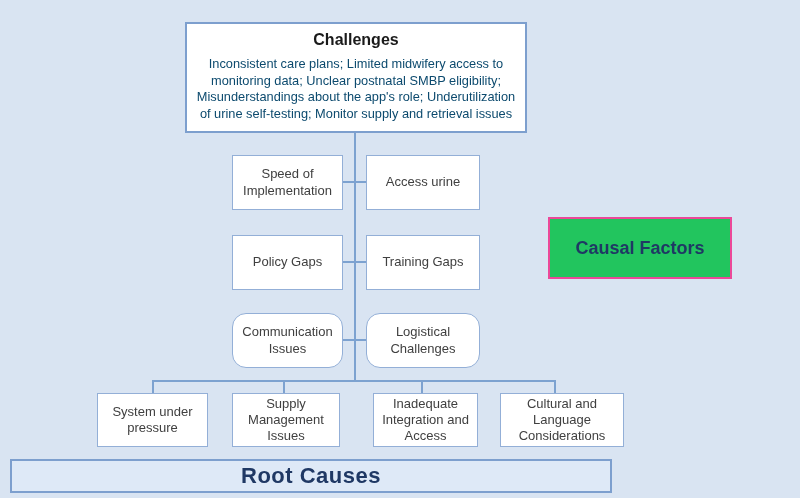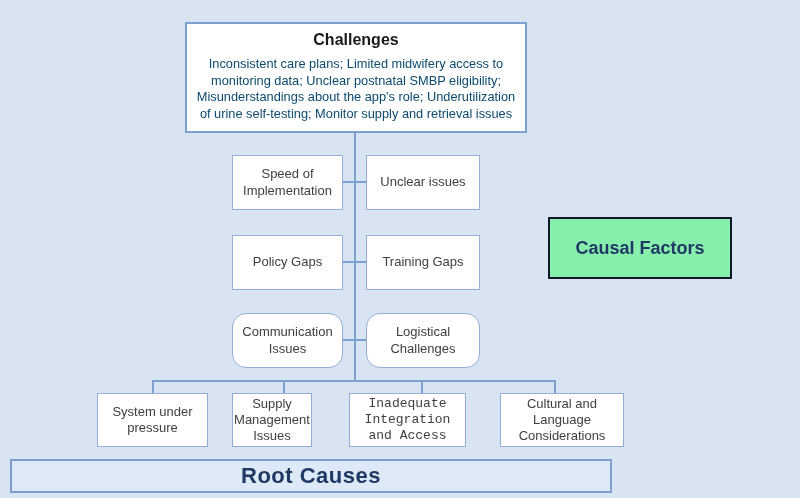--- a/index.html
+++ b/index.html
@@ -41,29 +41,29 @@
   }
 
   .lbox { left: 232px; width: 111px; height: 55px; }
   .rbox { left: 366px; width: 114px; height: 55px; }
   .row0 { top: 155px; }
   .row1 { top: 235px; }
   .row2 { top: 313px; border-radius: 14px; }
 
   .causal {
     left: 548px; top: 217px; width: 184px; height: 62px;
-    background: #86efac;
-    border: 2px solid #0f172a;
+    background: #22c55e;
+    border: 2px solid #ec4899;
     font-size: 18px; font-weight: bold; color: #1f3864;
   }
 
   .bbox { top: 393px; height: 54px; }
   .b0 { left: 97px;  width: 111px; }
-  .b1 { left: 232px; width: 80px; }
-  .b2 { left: 349px; width: 117px; font-family: Liberation Mono, monospace; }
+  .b1 { left: 232px; width: 108px; }
+  .b2 { left: 373px; width: 105px; }
   .b3 { left: 500px; width: 124px; }
 
   .rootband {
     left: 10px; top: 459px; width: 602px; height: 34px;
     background: #dee9f7;
     border: 2px solid #7d9fce;
     font-size: 22px; font-weight: bold; color: #1f3864;
     letter-spacing: 0.5px;
   }
 
@@ -87,21 +87,21 @@
   <div class="line vline" style="left:283px; top:380px; height:13px;"></div>
   <div class="line vline" style="left:421px; top:380px; height:13px;"></div>
   <div class="line vline" style="left:554px; top:380px; height:13px;"></div>
 
   <div class="box challenges">
     <div class="title">Challenges</div>
     <div class="body">Inconsistent care plans; Limited midwifery access to monitoring data; Unclear postnatal SMBP eligibility; Misunderstandings about the app's role; Underutilization of urine self-testing; Monitor supply and retrieval issues</div>
   </div>
 
   <div class="box lbox row0">Speed of Implementation</div>
-  <div class="box rbox row0">Unclear issues</div>
+  <div class="box rbox row0">Access urine</div>
 
   <div class="box lbox row1">Policy Gaps</div>
   <div class="box rbox row1">Training Gaps</div>
 
   <div class="box lbox row2">Communication Issues</div>
   <div class="box rbox row2">Logistical Challenges</div>
 
   <div class="box causal">Causal Factors</div>
 
   <div class="box bbox b0">System under pressure</div>

